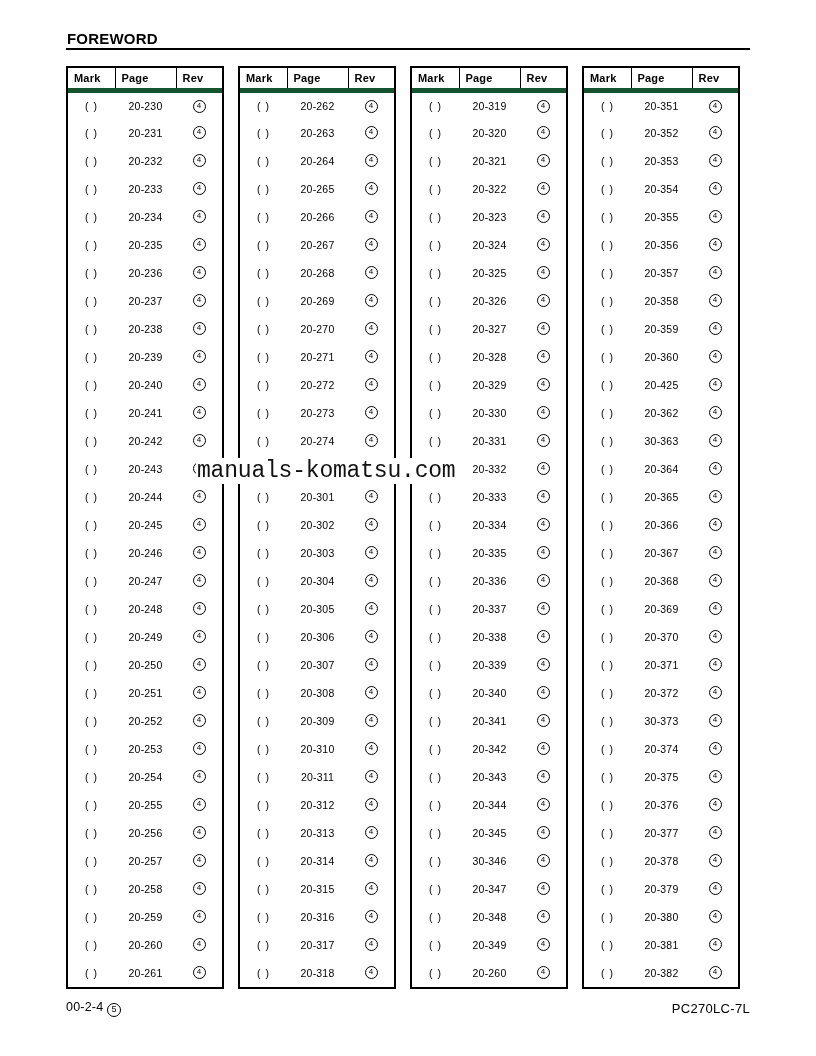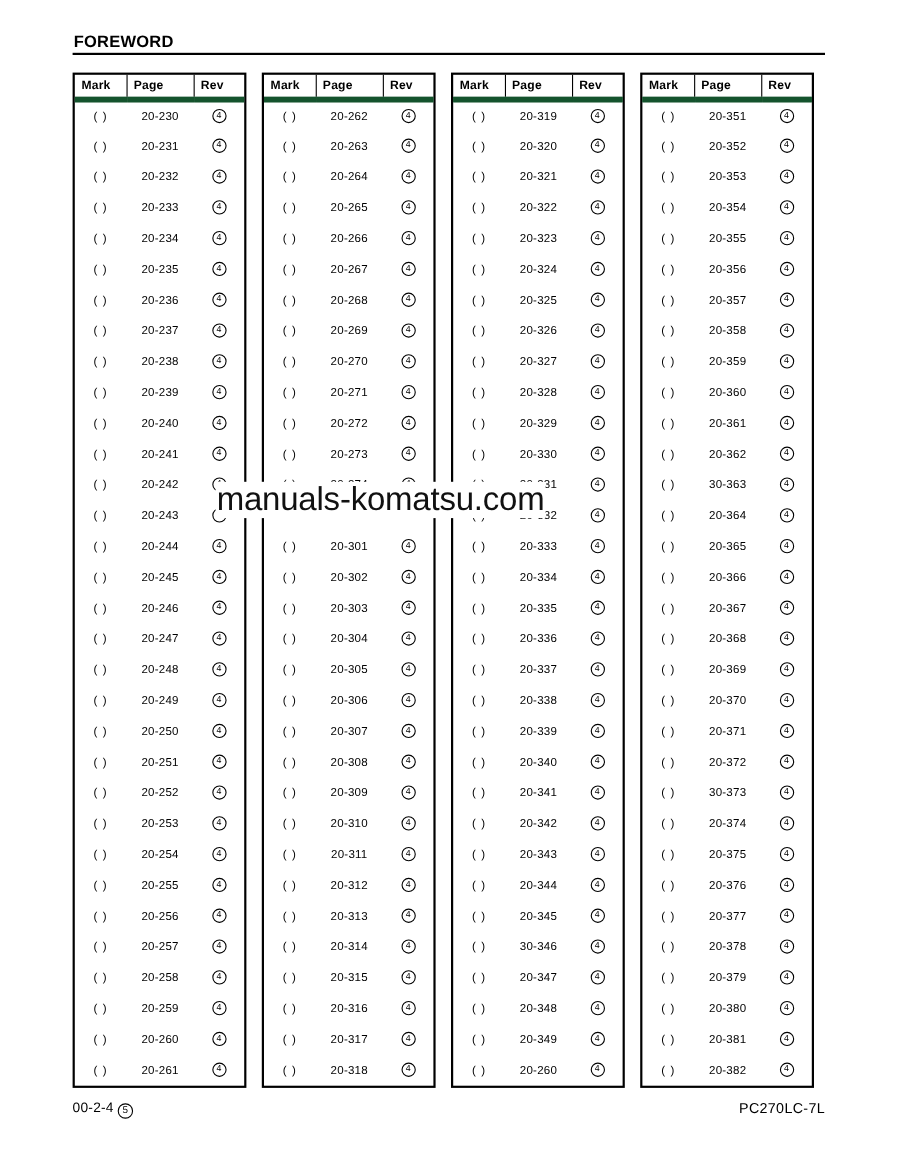--- a/index.html
+++ b/index.html
@@ -116,43 +116,44 @@
     text-align: center;
     vertical-align: middle;
     font-family: "Liberation Sans", sans-serif;
   }
   tr.blank-row td { height: 28px; }
 
   
   .watermark {
     position: absolute;
     left: 196px;
-    top: 438px;
-    font-size: 30px;
+    top: 458px;
+    font-size: 23px;
     color: #111;
     letter-spacing: -0.2px;
     white-space: nowrap;
-    font-family: Liberation Sans, sans-serif;
+    font-family: Liberation Mono, monospace;
     background: transparent;
     z-index: 5;
     pointer-events: none;
   }
   .watermark span {
     background: #fff;
     padding: 0 1px;
   }
 
   
   .footer {
     position: absolute;
     left: 66px;
     top: 1000px;
     width: 684px;
     display: flex;
     justify-content: space-between;
+    align-items: center;
     font-size: 12px;
   }
   .footer-left {
     font-size: 12.5px;
     letter-spacing: 0.2px;
   }
   .footer-right {
     font-size: 13px;
     letter-spacing: 0.3px;
   }
@@ -755,21 +756,21 @@
               <td class="col-page cell-page">20-359</td>
               <td class="col-rev cell-rev last"><span class="rev-mark">4</span></td>
             </tr>
             <tr>
               <td class="col-mark cell-mark">( )</td>
               <td class="col-page cell-page">20-360</td>
               <td class="col-rev cell-rev last"><span class="rev-mark">4</span></td>
             </tr>
             <tr>
               <td class="col-mark cell-mark">( )</td>
-              <td class="col-page cell-page">20-361</td>
+              <td class="col-page cell-page">20-425</td>
               <td class="col-rev cell-rev last"><span class="rev-mark">4</span></td>
             </tr>
             <tr>
               <td class="col-mark cell-mark">( )</td>
               <td class="col-page cell-page">20-362</td>
               <td class="col-rev cell-rev last"><span class="rev-mark">4</span></td>
             </tr>
             <tr>
               <td class="col-mark cell-mark">( )</td>
               <td class="col-page cell-page">30-363</td>

